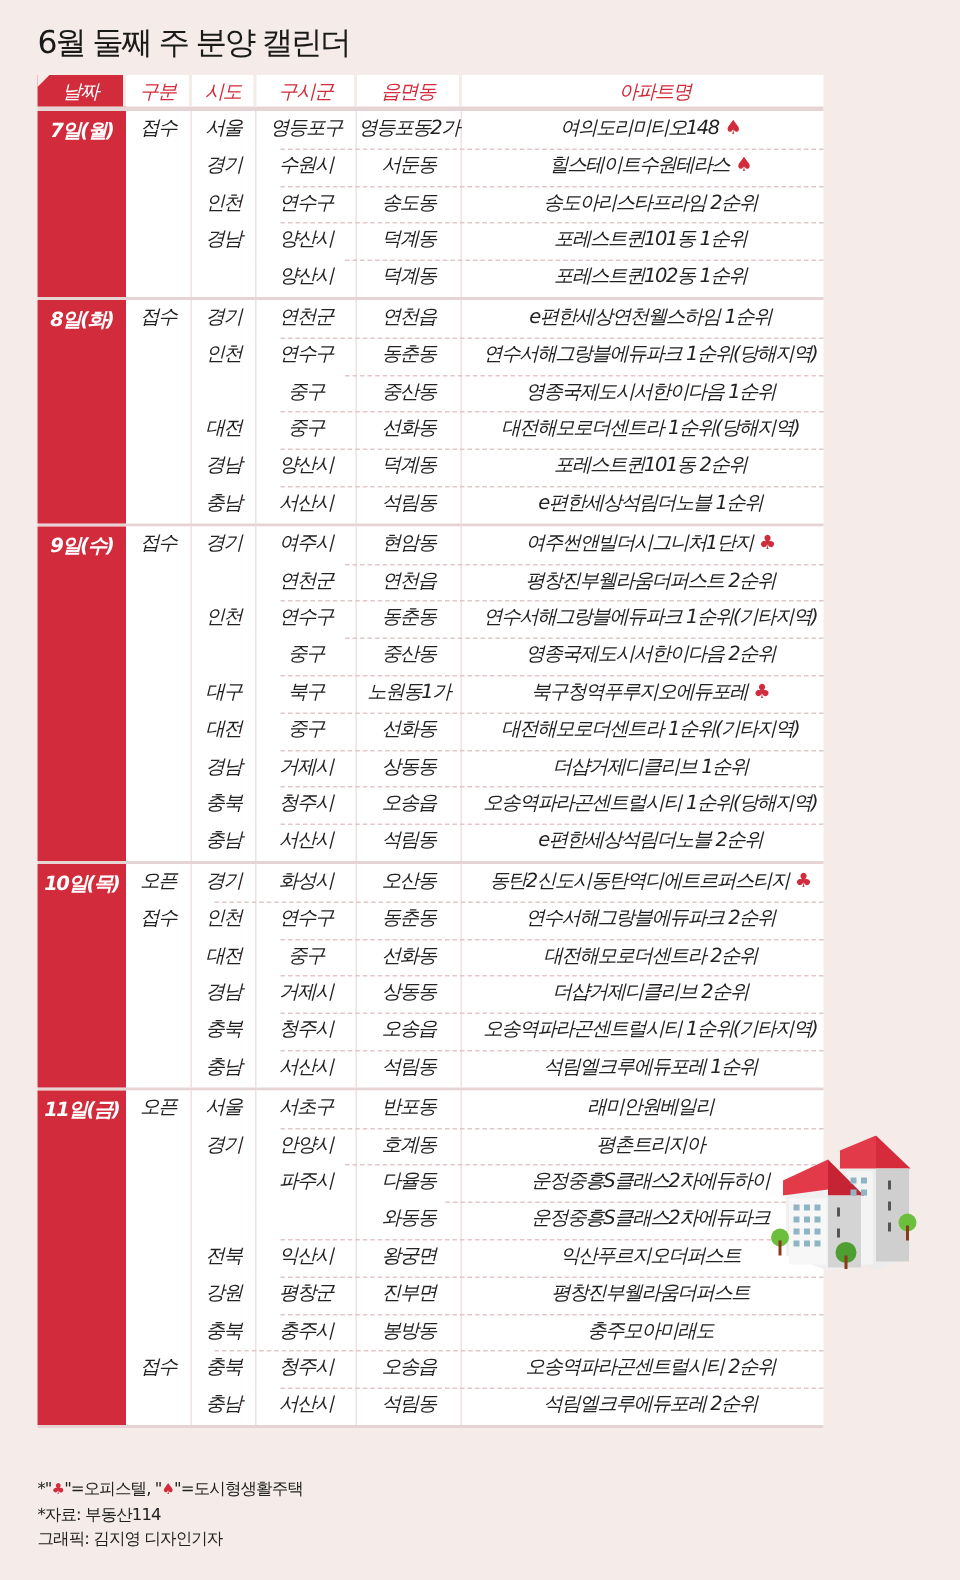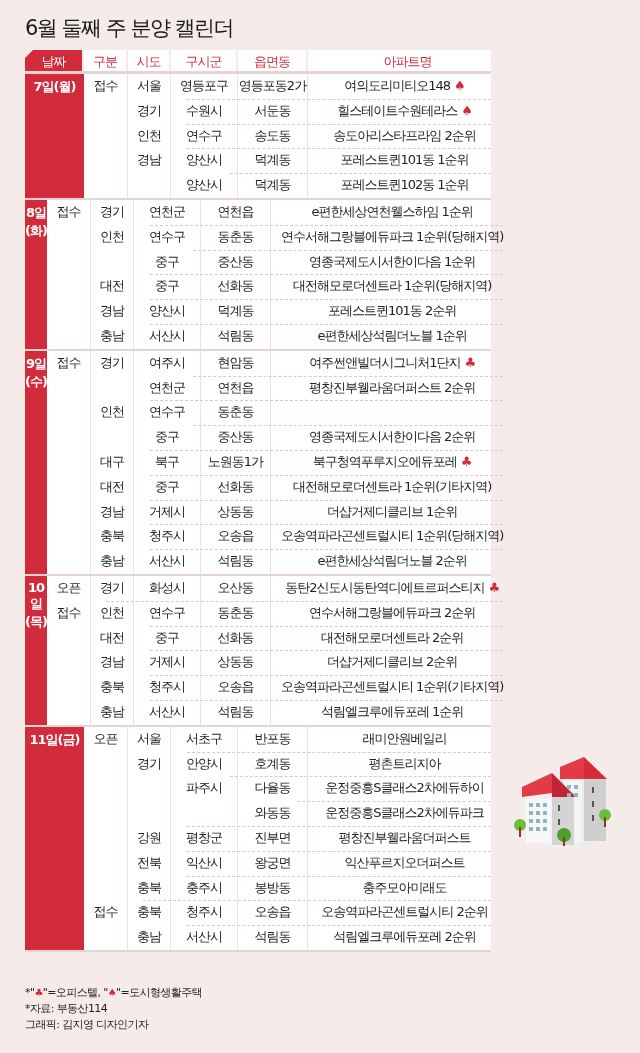--- a/index.html
+++ b/index.html
@@ -1,19 +1,19 @@
 <!DOCTYPE html>
 <html><head>
 <meta charset="utf-8">
 <style>
   * { box-sizing: border-box; margin: 0; padding: 0; }
   html, body { width: 640px; height: 1053px; background: #f5ece9; overflow: hidden; }
   body { font-family: "DejaVu Sans", "Liberation Sans", sans-serif; color: #222; position: relative; }
   .title { position: absolute; left: 25px; top: 14px; font-size: 21px; font-weight: normal; color: #1a1a1a; letter-spacing: -1.5px; }
-  .table { position: absolute; left: 25px; top: 50px; width: 466px; }
+  .table { position: absolute; left: 25px; top: 50px; width: 524px; font-style: italic; }
   .hdr { display: flex; height: 24px; background: #fff; border-bottom: 3px solid #e6d3d3; }
   .hdr div { font-size: 13px; color: #d22c3c; text-align: center; line-height: 24px; letter-spacing: -1px; border-right: 2px solid #f5ece9; }
   .hdr .c-date { background: #d22c3c; color: #fff; position: relative; }
   .hdr .c-date::before { content: ""; position: absolute; left: 0; top: 0; width: 0; height: 0; border-top: 8px solid #f5ece9; border-right: 8px solid transparent; }
   .c-date { width: 59px; }
   .c-type { width: 44px; }
   .c-sido { width: 43px; }
   .c-gu { width: 67px; }
   .c-dong { width: 70px; }
   .c-apt { flex: 1; text-align: center; padding-left: 10px; border-right: none !important; }
@@ -157,20 +157,21 @@
             <div class="c-gu">연천군</div>
             <div class="c-dong">연천읍</div>
             <div class="c-apt"><span>평창진부웰라움더퍼스트 2순위</span></div>
             <div class="sep-line" style="inset: 0px 0px auto 146px; height: 0px; border-top: 1px dashed rgb(227, 198, 200); border-bottom: none;"></div>
           </div>
           <div class="row">
             <div class="c-type"></div>
             <div class="c-sido">인천</div>
             <div class="c-gu">연수구</div>
             <div class="c-dong">동춘동</div>
+            <div class="c-apt"><span>연수서해그랑블에듀파크 1순위(기타지역)</span></div>
             <div class="sep-line" style="inset: 0px 0px auto 103px; height: 0px; border-top: 1px dashed rgb(227, 198, 200); border-bottom: none;"></div>
           </div>
           <div class="row">
             <div class="c-type"></div>
             <div class="c-sido"></div>
             <div class="c-gu">중구</div>
             <div class="c-dong">중산동</div>
             <div class="c-apt"><span>영종국제도시서한이다음 2순위</span></div>
             <div class="sep-line" style="inset: 0px 0px auto 146px; height: 0px; border-top: 1px dashed rgb(227, 198, 200); border-bottom: none;"></div>
           </div>
@@ -297,32 +298,32 @@
           <div class="row">
             <div class="c-type"></div>
             <div class="c-sido"></div>
             <div class="c-gu"></div>
             <div class="c-dong">와동동</div>
             <div class="c-apt"><span>운정중흥S클래스2차에듀파크</span></div>
             <div class="sep-line" style="inset: 0px 0px auto 213px; height: 0px; border-top: 1px dashed rgb(227, 198, 200); border-bottom: none;"></div>
           </div>
           <div class="row">
             <div class="c-type"></div>
+            <div class="c-sido">전북</div>
+            <div class="c-gu">익산시</div>
+            <div class="c-dong">왕궁면</div>
+            <div class="c-apt"><span>익산푸르지오더퍼스트</span></div>
+            <div class="sep-line" style="inset: 0px 0px auto 103px; height: 0px; border-top: 1px dashed rgb(227, 198, 200); border-bottom: none;"></div>
+          </div>
+          <div class="row">
+            <div class="c-type"></div>
             <div class="c-sido">강원</div>
             <div class="c-gu">평창군</div>
             <div class="c-dong">진부면</div>
             <div class="c-apt"><span>평창진부웰라움더퍼스트</span></div>
-            <div class="sep-line" style="inset: 0px 0px auto 103px; height: 0px; border-top: 1px dashed rgb(227, 198, 200); border-bottom: none;"></div>
-          </div>
-          <div class="row">
-            <div class="c-type"></div>
-            <div class="c-sido">전북</div>
-            <div class="c-gu">익산시</div>
-            <div class="c-dong">왕궁면</div>
-            <div class="c-apt"><span>익산푸르지오더퍼스트</span></div>
             <div class="sep-line" style="inset: 0px 0px auto 103px; height: 0px; border-top: 1px dashed rgb(227, 198, 200); border-bottom: none;"></div>
           </div>
           <div class="row">
             <div class="c-type"></div>
             <div class="c-sido">충북</div>
             <div class="c-gu">충주시</div>
             <div class="c-dong">봉방동</div>
             <div class="c-apt"><span>충주모아미래도</span></div>
             <div class="sep-line" style="inset: 0px 0px auto 103px; height: 0px; border-top: 1px dashed rgb(227, 198, 200); border-bottom: none;"></div>
           </div>

